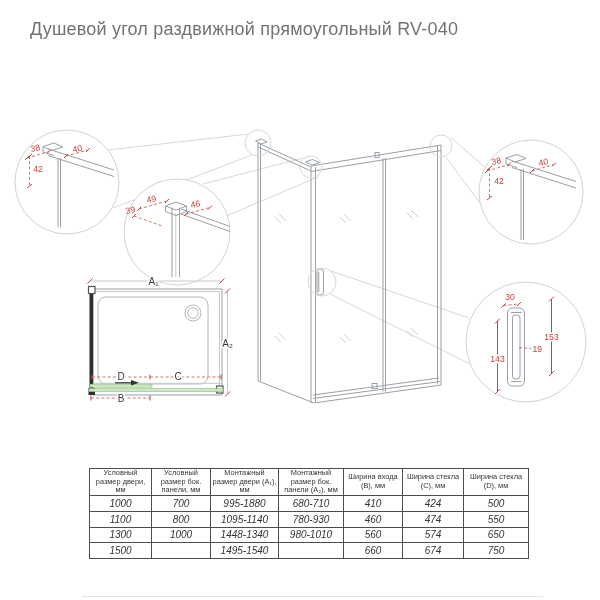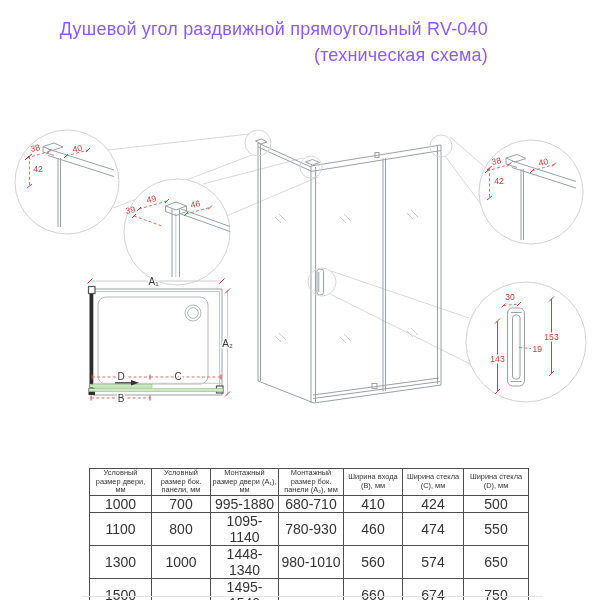--- a/index.html
+++ b/index.html
@@ -1,47 +1,46 @@
 <!DOCTYPE html>
 <html><head>
 <meta charset="utf-8">
 <style>
   html,body{margin:0;padding:0;}
   body{width:600px;height:600px;position:relative;background:#ffffff;overflow:hidden;
        font-family:"Liberation Sans","DejaVu Sans",sans-serif;}
-  .title{position:absolute;top:16px;left:0;width:488px;text-align:right;
-         font-size:18px;line-height:26px;color:#8b5cf6;letter-spacing:.2px;}
+  .title{position:absolute;top:16px;left:0;width:488px;text-align:center;
+         font-size:18px;line-height:26px;color:#737373;letter-spacing:.2px;}
   svg{position:absolute;left:0;top:90px;}
   .ln{stroke:#9aa0a6;fill:none;stroke-width:1;}
   .lnl{stroke:#c6c9cc;fill:none;stroke-width:1;}
   .spark{stroke:#cbced1;fill:none;stroke-width:1;}
   .callout{stroke:#d8d8d8;fill:none;stroke-width:1;}
   .bigc{stroke:#d2d2d2;fill:#ffffff;stroke-width:1;}
   .red{stroke:#c4423c;fill:none;stroke-width:1;}
   .redd{stroke:#d1736c;fill:none;stroke-width:1;stroke-dasharray:3 2.2;}
   .rtx{fill:#c4423c;font-size:8.6px;}
   .btx{fill:#3a3a3a;font-size:10px;paint-order:stroke;stroke:#ffffff;stroke-width:3px;}
   .grn{fill:#cfe8c4;stroke:#8fbe84;stroke-width:.6;}
   table.spec{position:absolute;left:89px;top:468px;width:439px;border-collapse:collapse;
              table-layout:fixed;color:#333;}
   table.spec th,table.spec td{border:1px solid #4d4d4d;text-align:center;vertical-align:middle;padding:0 1px;}
   table.spec th{font-weight:normal;font-size:7.4px;line-height:1.15;height:26px;}
-  table.spec td{font-size:14px;height:14.8px;}
+  table.spec td{font-size:10px;height:14.8px;font-style:italic;}
   table.spec col:nth-child(1){width:62px}table.spec col:nth-child(2){width:59px}
   table.spec col:nth-child(3){width:68px}table.spec col:nth-child(4){width:65px}
   table.spec col:nth-child(5){width:59px}table.spec col:nth-child(6){width:61px}
   table.spec col:nth-child(7){width:65px}
   .footline{position:absolute;left:82px;top:596px;width:461px;height:1px;background:#e3e3e3;}
 </style>
 </head>
 <body>
 
 <div class="title">
   <div>Душевой угол раздвижной прямоугольный RV-040</div>
-  <div>(техническая схема)</div>
 </div>
 
 <svg width="600" height="350" viewBox="0 90 600 350">
 
   <g>
     <line class="callout" x1="108" y1="150" x2="249" y2="134"></line>
     <line class="callout" x1="113" y1="208" x2="252" y2="155"></line>
     <line class="callout" x1="203" y1="184" x2="303" y2="158"></line>
     <line class="callout" x1="224" y1="217" x2="318" y2="177"></line>
     <line class="callout" x1="486" y1="168" x2="450" y2="137"></line>

